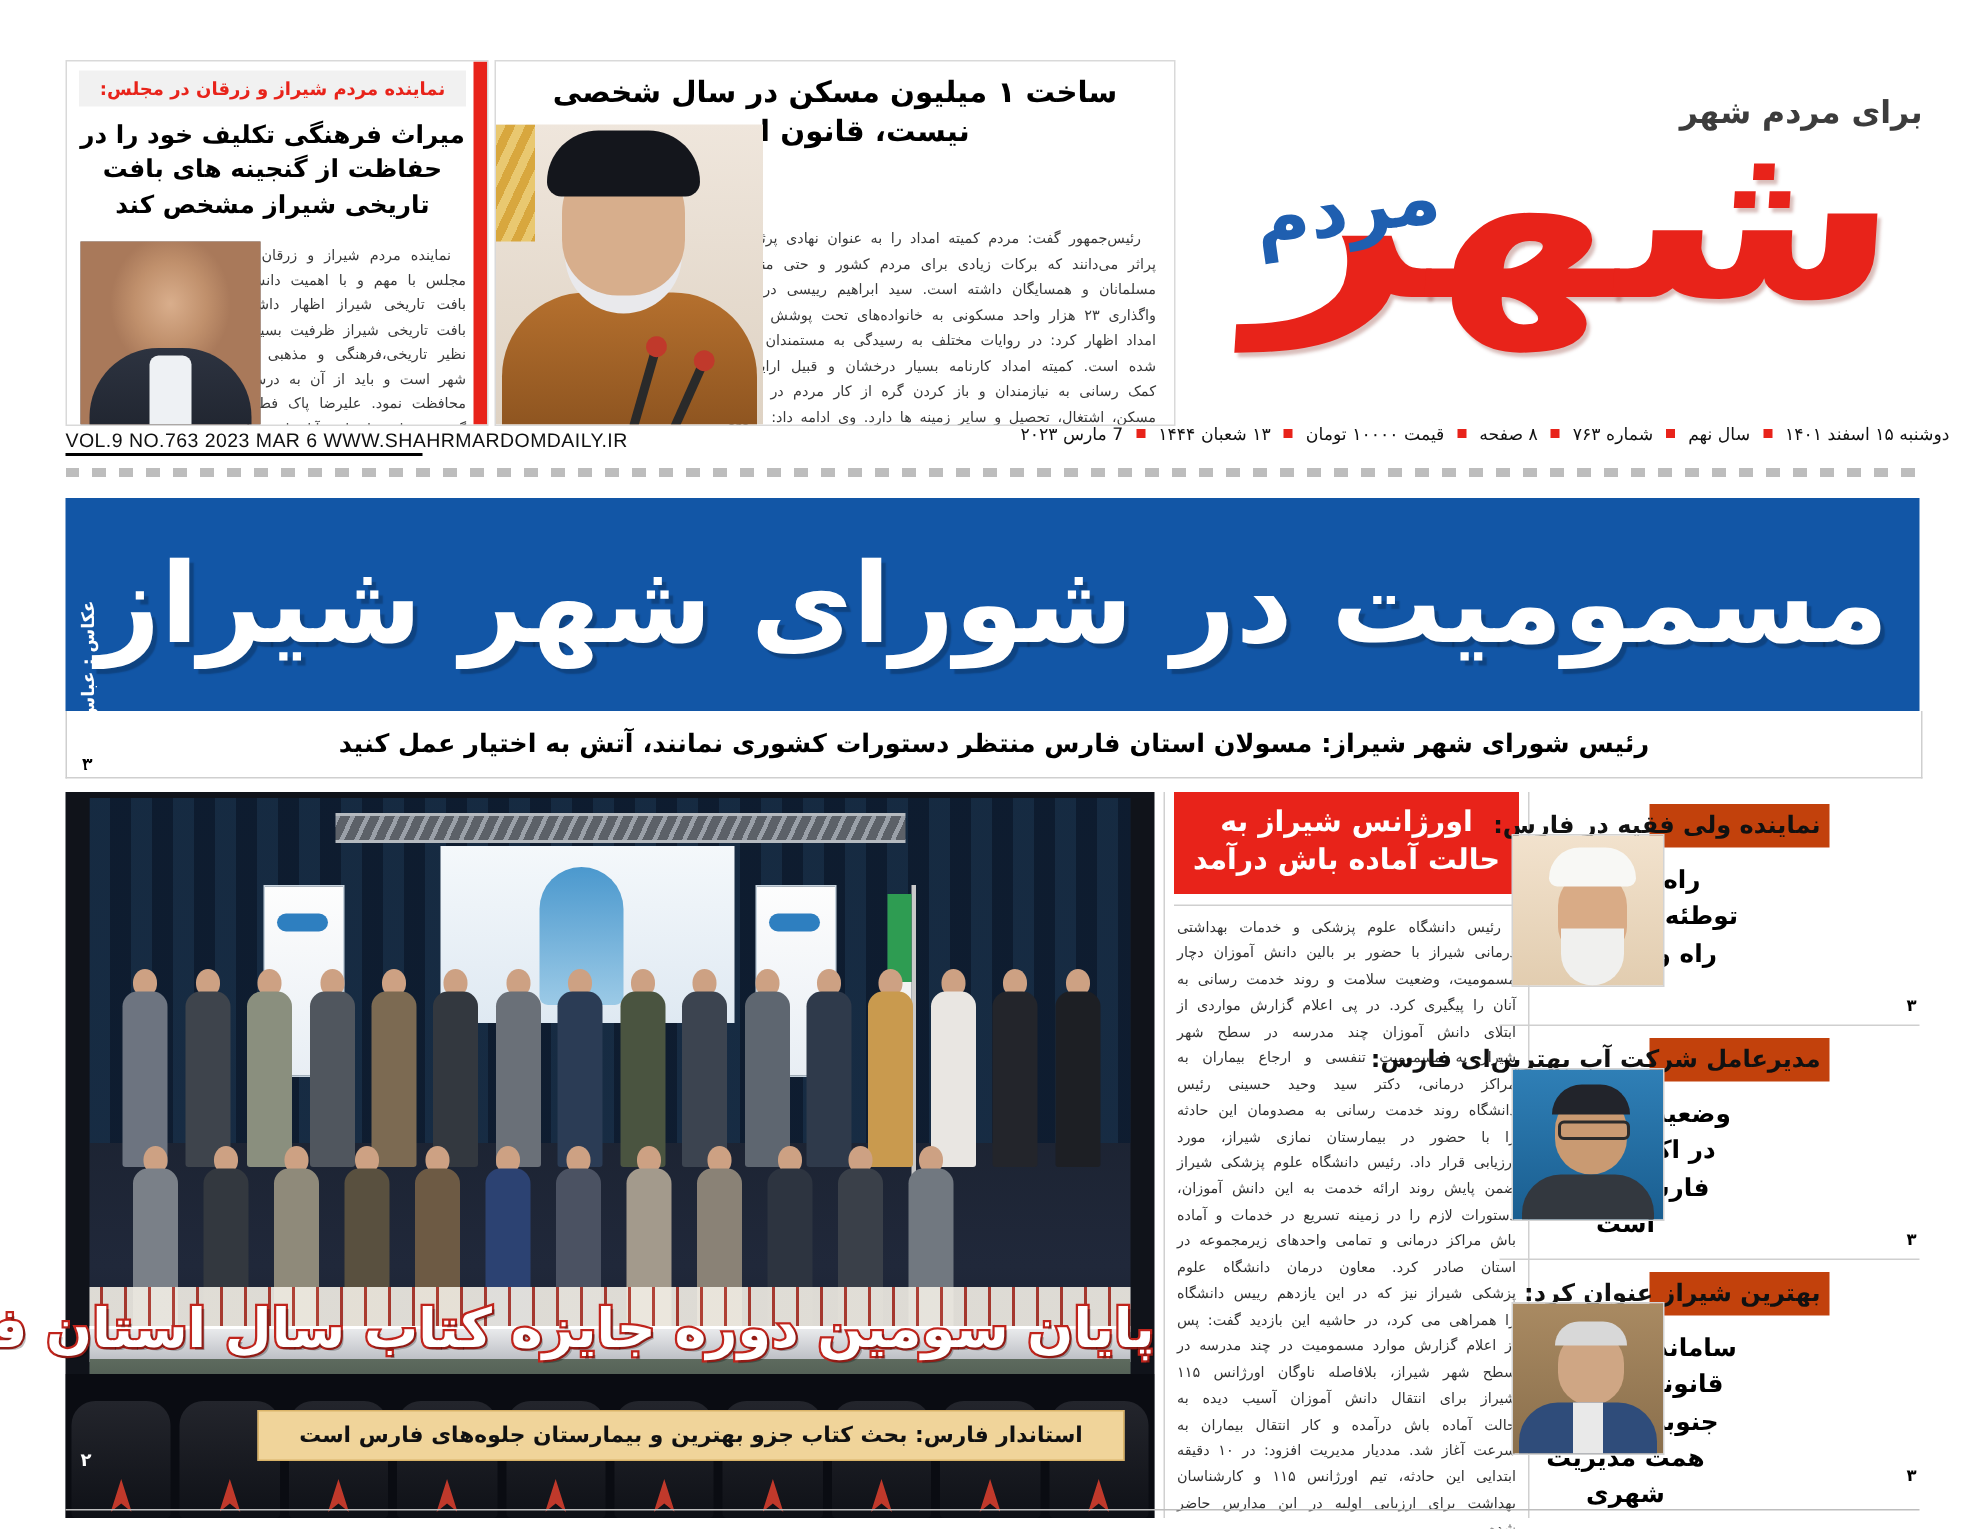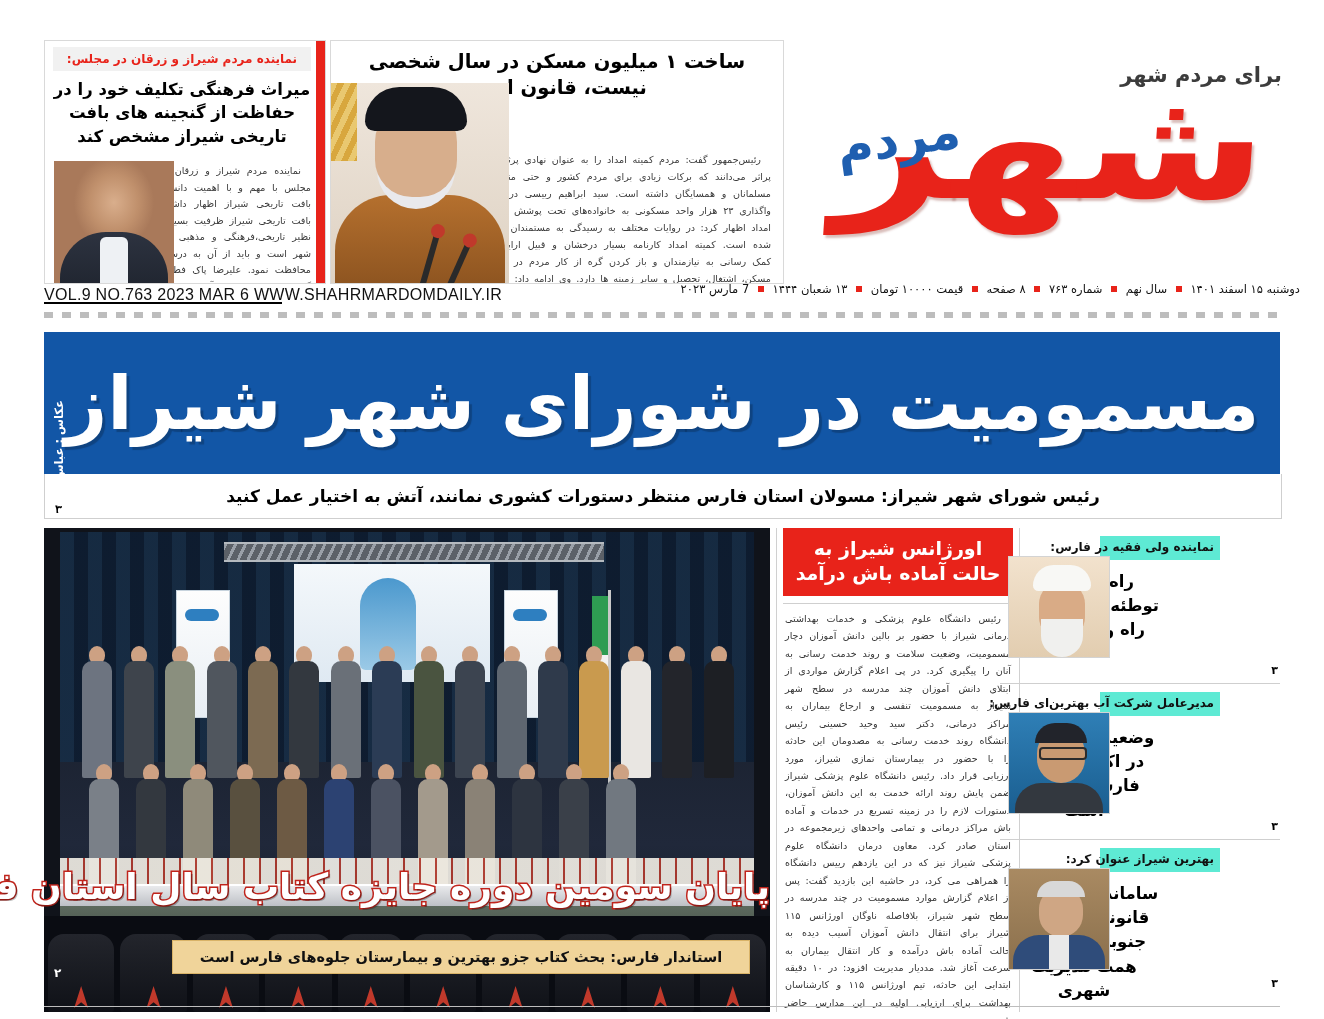--- a/index.html
+++ b/index.html
@@ -86,21 +86,21 @@
     width: 6px; height: 6px;
     background: #e8231a;
     margin: 0 5px;
     vertical-align: 1px;
   }
   .vol-line {
     position: absolute;
     left: 44px;
     top: 286px;
     direction: ltr;
-    font-size: 16px;
+    font-size: 13px;
     font-family: "Liberation Sans", sans-serif;
     letter-spacing: .3px;
     color: #111;
     white-space: nowrap;
   }
   .vol-rule {
     position: absolute;
     left: 44px;
     top: 302px;
     width: 238px;
@@ -577,23 +577,23 @@
   }
   .side-item {
     position: relative;
     height: 156px;
     border-bottom: 1px solid #cfcfcf;
     padding-top: 8px;
     box-sizing: border-box;
   }
   .side-item:last-child { border-bottom: none; }
   .side-kicker {
-    background: #5eead4;
+    background: #c2410c;
     color: #111;
-    font-size: 12px;
+    font-size: 16px;
     font-weight: bold;
     text-align: right;
     padding: 4px 6px;
     margin: 0 60px 0 100px;
     white-space: nowrap;
     line-height: 1.3;
   }
   .side-hl {
     margin: 10px 118px 0 6px;
     font-size: 16.5px;

